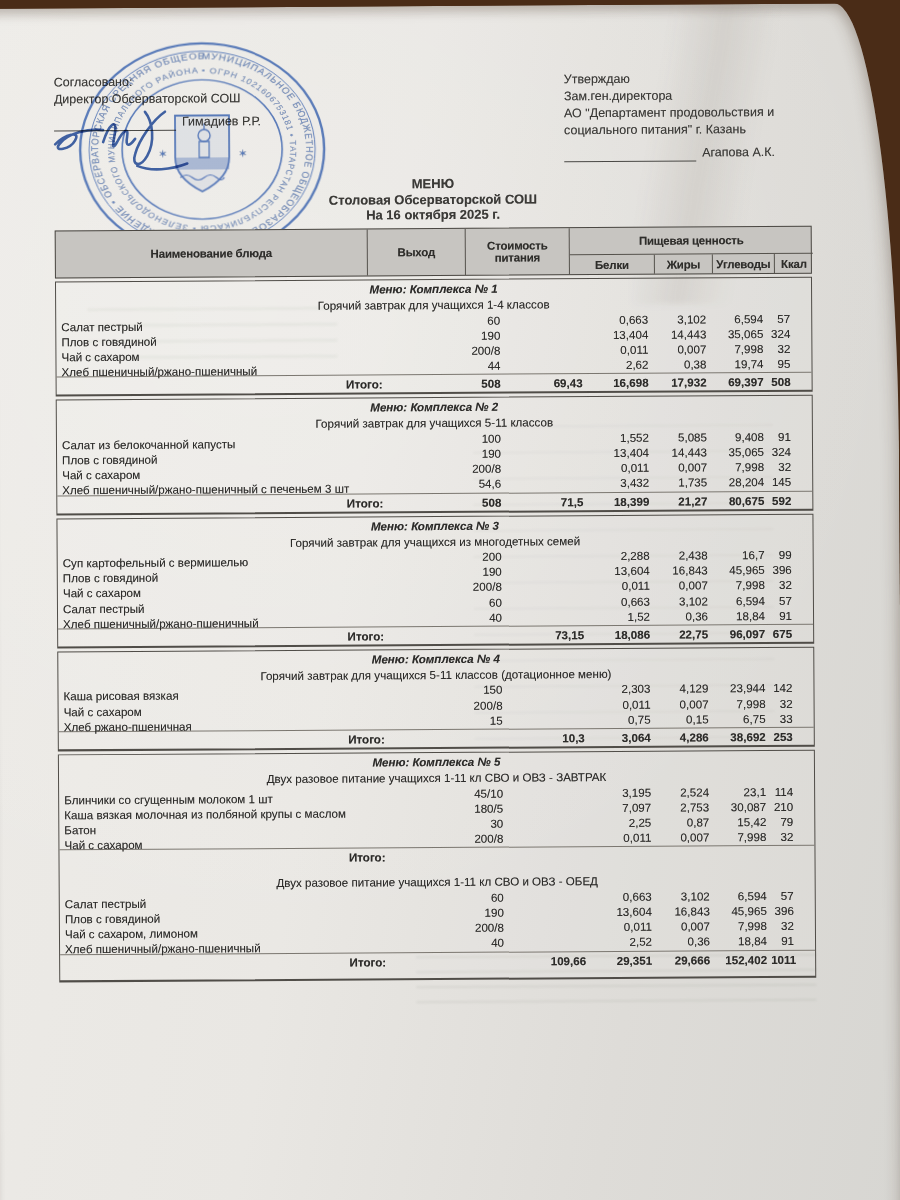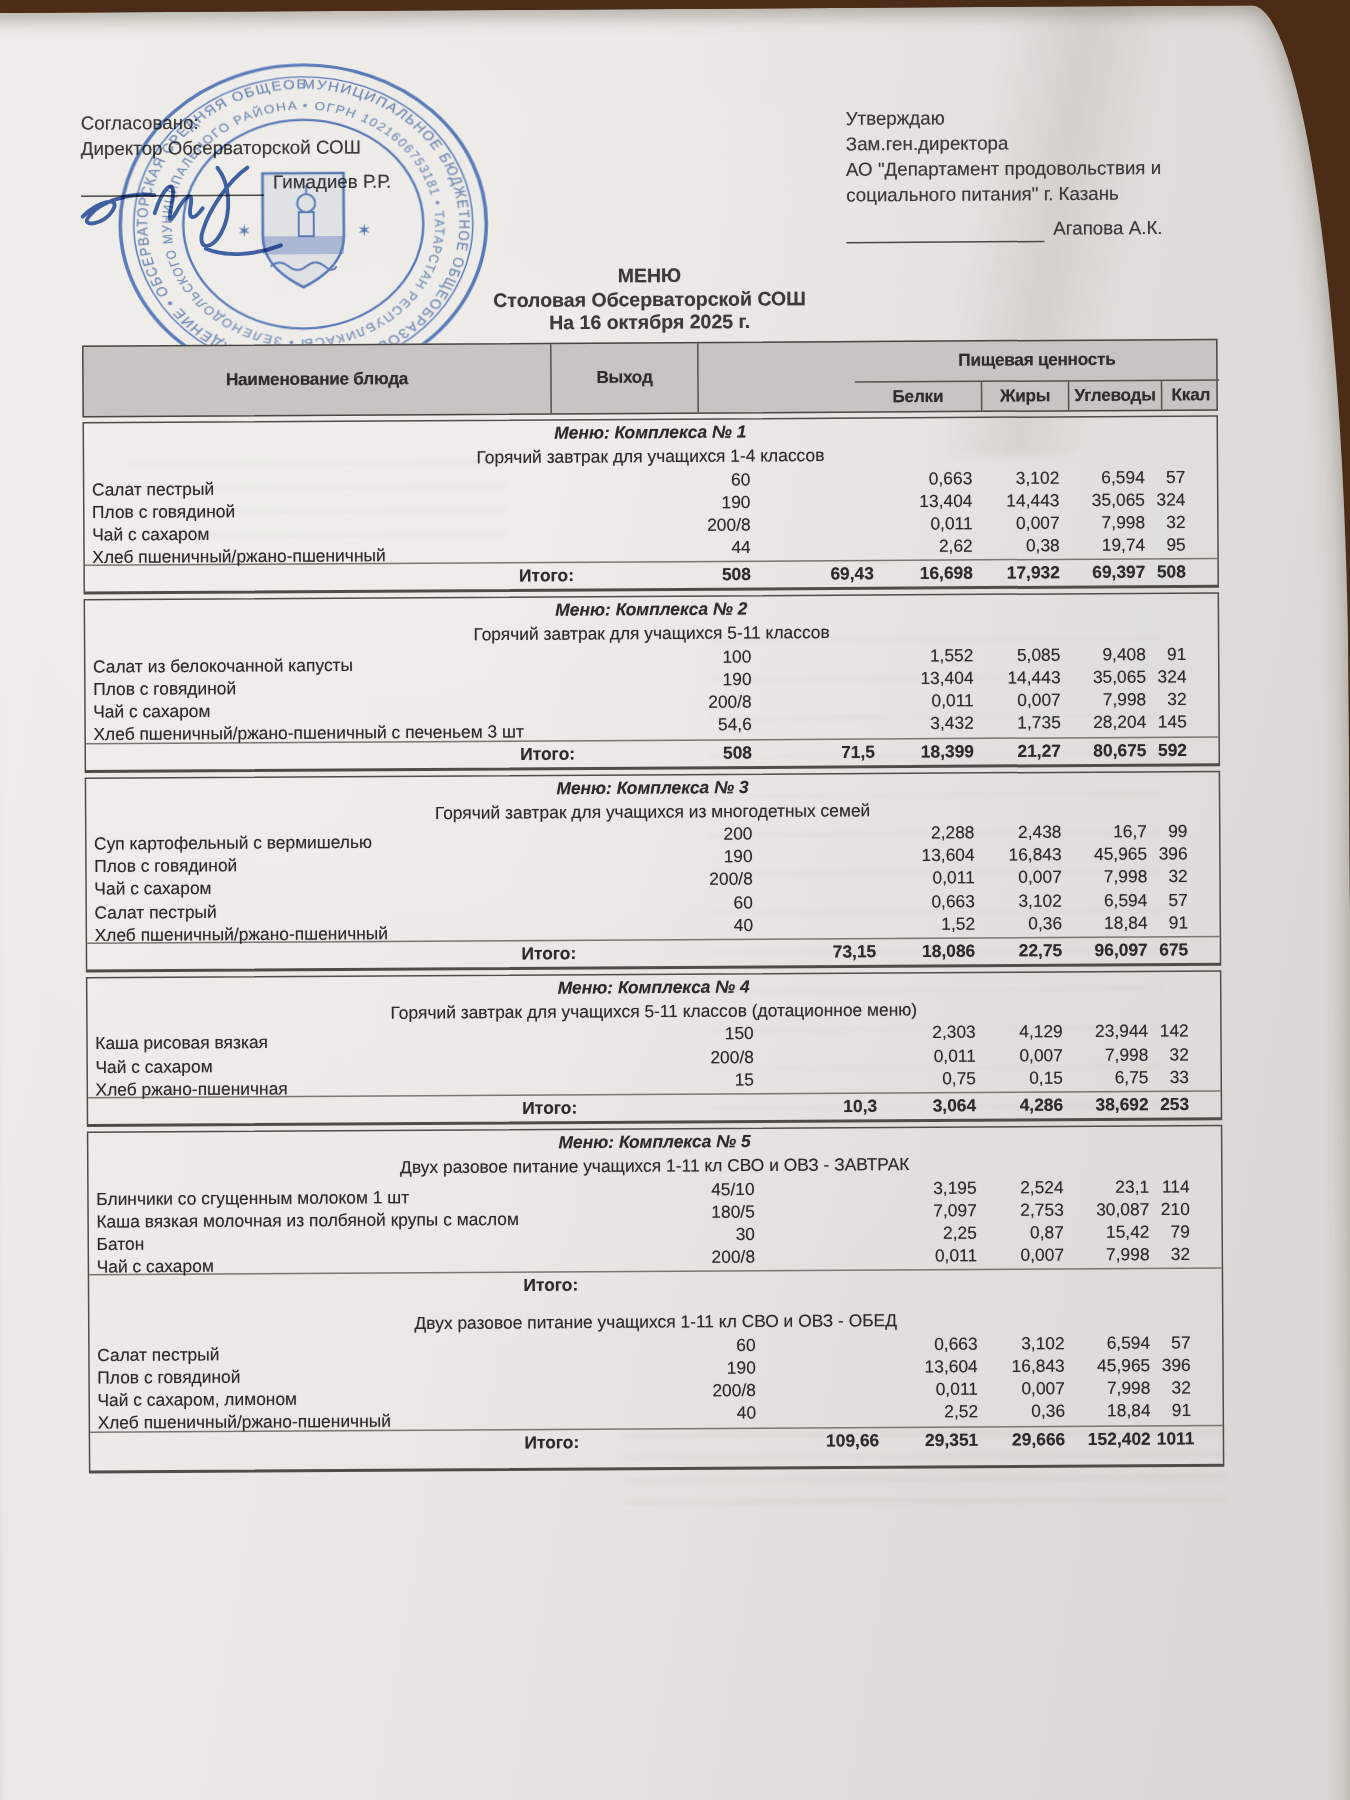--- a/index.html
+++ b/index.html
@@ -166,20 +166,21 @@
       <div class="title-block">
         <div>МЕНЮ</div>
         <div>Столовая Обсерваторской СОШ</div>
         <div>На 16 октября 2025 г.</div>
       </div>
 
       <div class="menu-table">
         <div class="thead">
           <div class="th nm">Наименование блюда</div>
           <div class="th ot">Выход</div>
+          <div class="th ct">Стоимость питания</div>
           <div class="th nu">Пищевая ценность</div>
           <div class="th s1">Белки</div>
           <div class="th s2">Жиры</div>
           <div class="th s3">Углеводы</div>
           <div class="th s4">Ккал</div>
         </div>
         <div id="sections">
             <div class="section">
               <div class="menu-title-row txt">Меню: Комплекса № 1</div>
               <div class="subtitle-row txt">Горячий завтрак для учащихся 1-4 классов</div>

